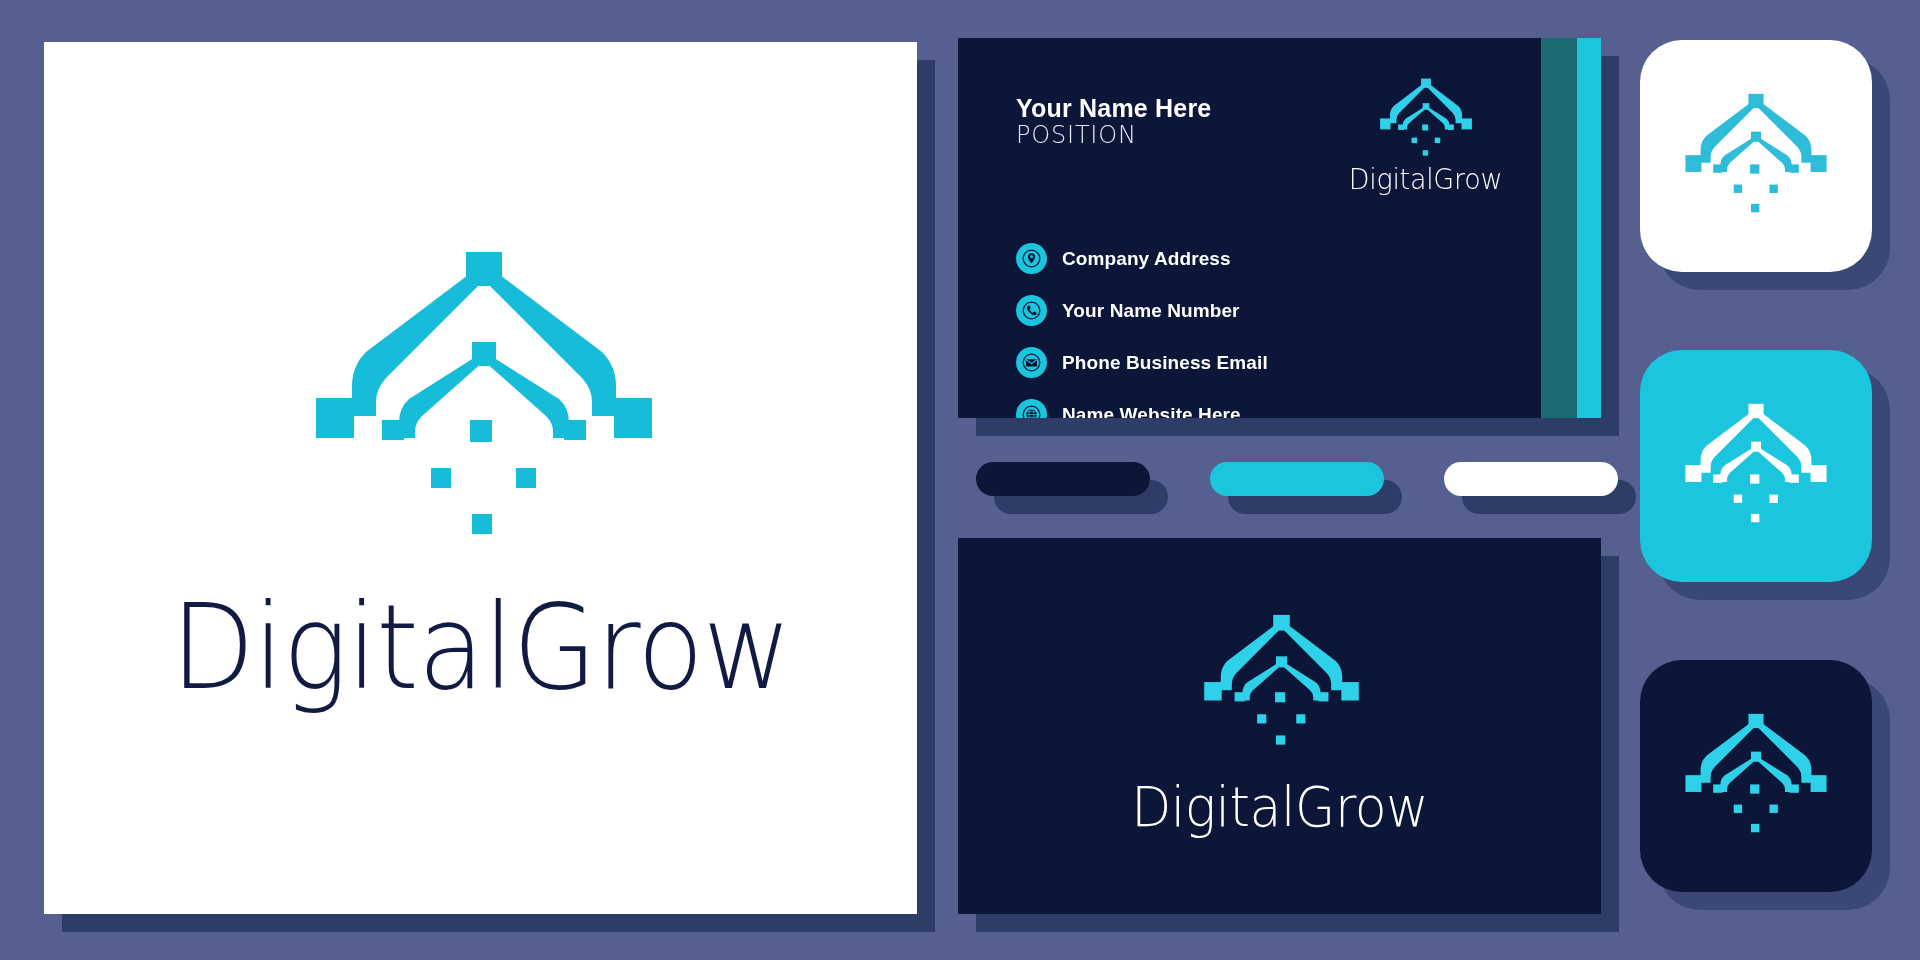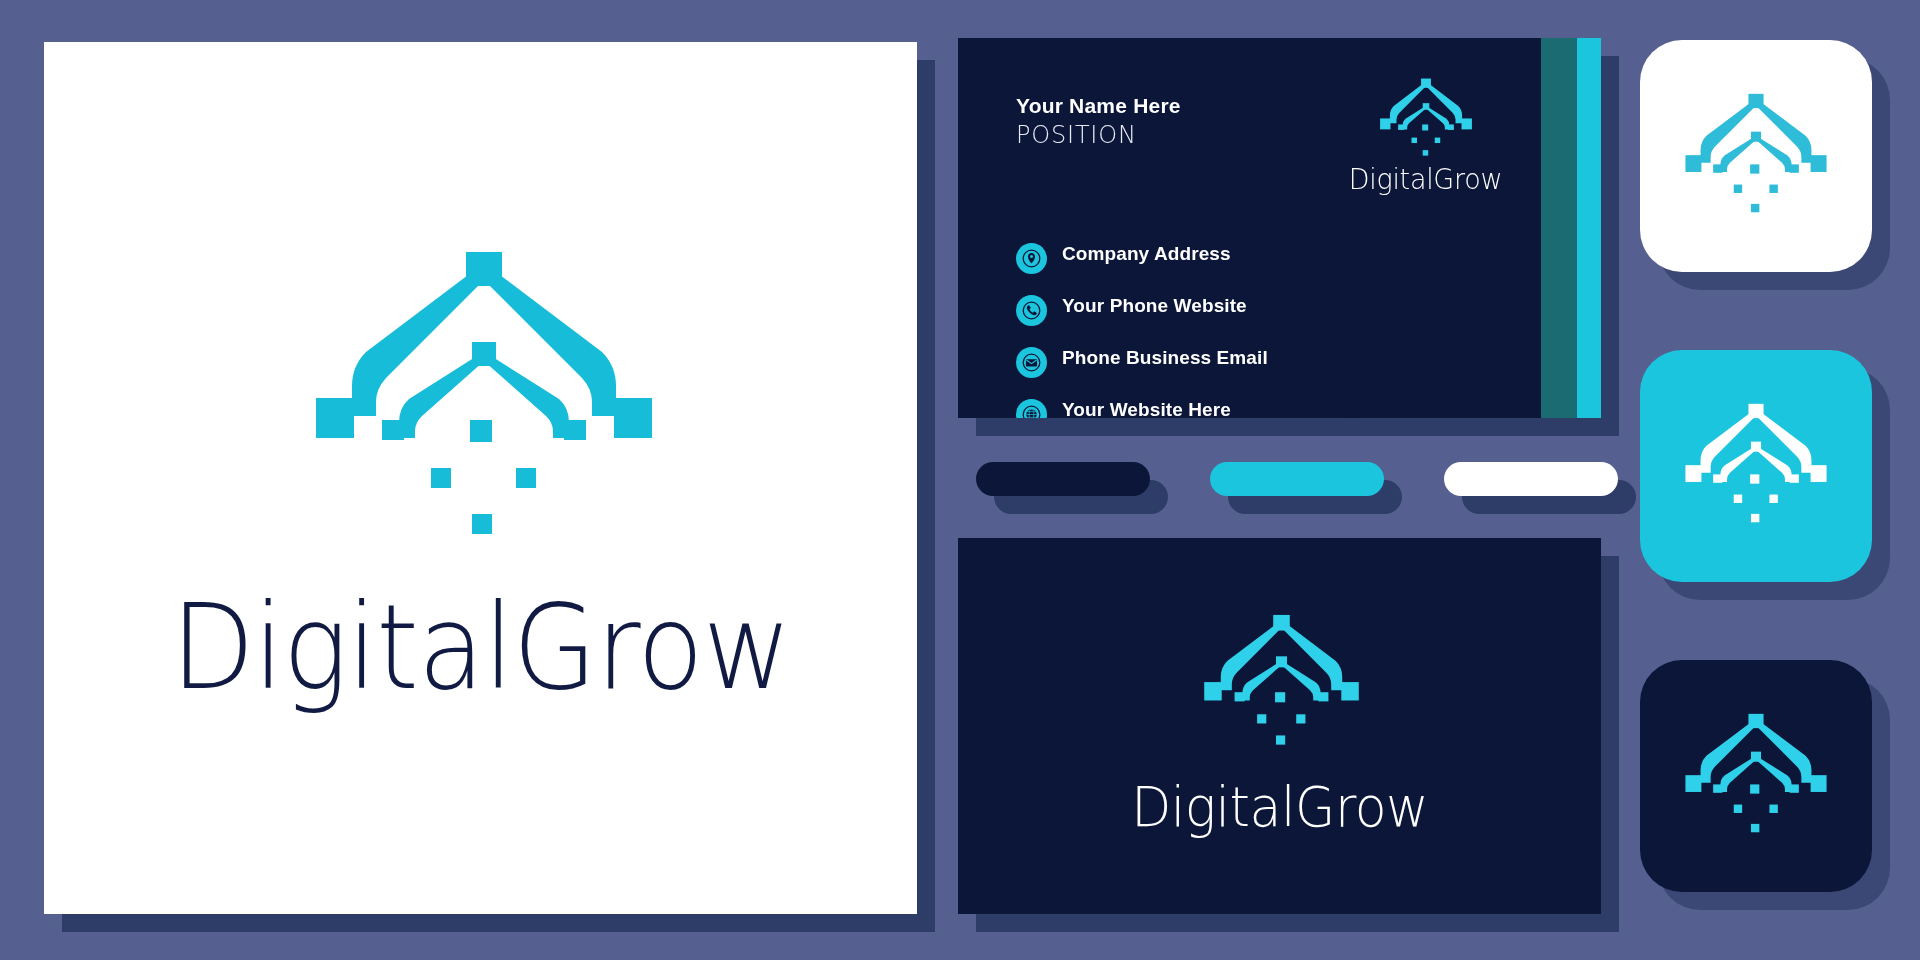--- a/index.html
+++ b/index.html
@@ -111,21 +111,21 @@
     background: #0c1638;
     border-radius: 0 0 0 270px;
   }
 
   .bcard .content { position: absolute; inset: 0; z-index: 5; }
 
   .bcard .name {
     position: absolute;
     left: 58px; top: 56px;
     color: #ffffff;
-    font-size: 21px;
+    font-size: 25px;
     font-weight: bold;
     letter-spacing: 0.2px;
   }
   .bcard .position {
     position: absolute;
     left: 58px; top: 83px;
     color: #e7eaf4;
     font-size: 24px;
     font-weight: 300;
     letter-spacing: 0.8px;
@@ -135,20 +135,21 @@
   .bcard .contact-list {
     position: absolute;
     left: 58px;
     top: 205px;
     display: flex;
     flex-direction: column;
     gap: 21px;
   }
   .contact-row {
     display: flex;
+    align-items: center;
     gap: 15px;
   }
   .contact-badge {
     width: 31px; height: 31px;
     border-radius: 50%;
     background: #1cc5de;
     display: flex;
     align-items: center;
     justify-content: center;
     flex: none;
@@ -320,21 +321,21 @@
           <span class="contact-text">Company Address</span>
         </div>
 
         <div class="contact-row">
           <span class="contact-badge">
             <svg width="19" height="19" viewBox="0 0 24 24">
               <circle cx="12" cy="12" r="10.5" fill="none" stroke="#0c1638" stroke-width="1.6"></circle>
               <path d="M8.2 5.6c-.8.3-1.6 1.1-2 2-.4 1 .1 2.6 1.2 4.4 1.1 1.8 3 3.7 4.8 4.8 1.8 1.1 3.4 1.6 4.4 1.2.9-.4 1.7-1.2 2-2 .2-.5 0-.8-.5-1.2l-1.9-1.4c-.5-.4-.9-.3-1.3.1l-.9.9c-.3.3-.6.3-1 .1-1.3-.8-2.5-2-3.3-3.3-.2-.4-.2-.7.1-1l.9-.9c.4-.4.5-.8.1-1.3L9.4 6.1c-.4-.5-.7-.7-1.2-.5z" fill="#0c1638"></path>
             </svg>
           </span>
-          <span class="contact-text">Your Phone Website</span>
+          <span class="contact-text">Your Name Number</span>
         </div>
 
         <div class="contact-row">
           <span class="contact-badge">
             <svg width="19" height="19" viewBox="0 0 24 24">
               <circle cx="12" cy="12" r="10.5" fill="none" stroke="#0c1638" stroke-width="1.6"></circle>
               <rect x="5" y="8" width="14" height="9" rx="1.2" fill="#0c1638"></rect>
               <path d="M5.6 8.8 L12 13.4 L18.4 8.8" fill="none" stroke="#1cc5de" stroke-width="1.4"></path>
             </svg>
           </span>
@@ -347,21 +348,21 @@
               <circle cx="12" cy="12" r="10.5" fill="none" stroke="#0c1638" stroke-width="1.6"></circle>
               <circle cx="12" cy="12" r="6.6" fill="#0c1638"></circle>
               <g stroke="#1cc5de" stroke-width="0.9" fill="none">
                 <ellipse cx="12" cy="12" rx="3" ry="6.6"></ellipse>
                 <line x1="5.4" y1="12" x2="18.6" y2="12"></line>
                 <path d="M6.5 8.4 H17.5"></path>
                 <path d="M6.5 15.6 H17.5"></path>
               </g>
             </svg>
           </span>
-          <span class="contact-text">Your Website Here</span>
+          <span class="contact-text">Name Website Here</span>
         </div>
 
       </div>
 
       <div class="brand-block">
         <div class="mark-wrap">
           <svg class="mark" viewBox="0 0 380 300" xmlns="http://www.w3.org/2000/svg">
             <g fill="#2fd0ea">
               <path d="M186 16 h18 L92 128 q-10 11 -10 24 v14 H58 v-30 q0 -20 14 -34 Z"></path>
               <path d="M194 16 h-18 L288 128 q10 11 10 24 v14 h24 v-30 q0 -20 -14 -34 Z"></path>

